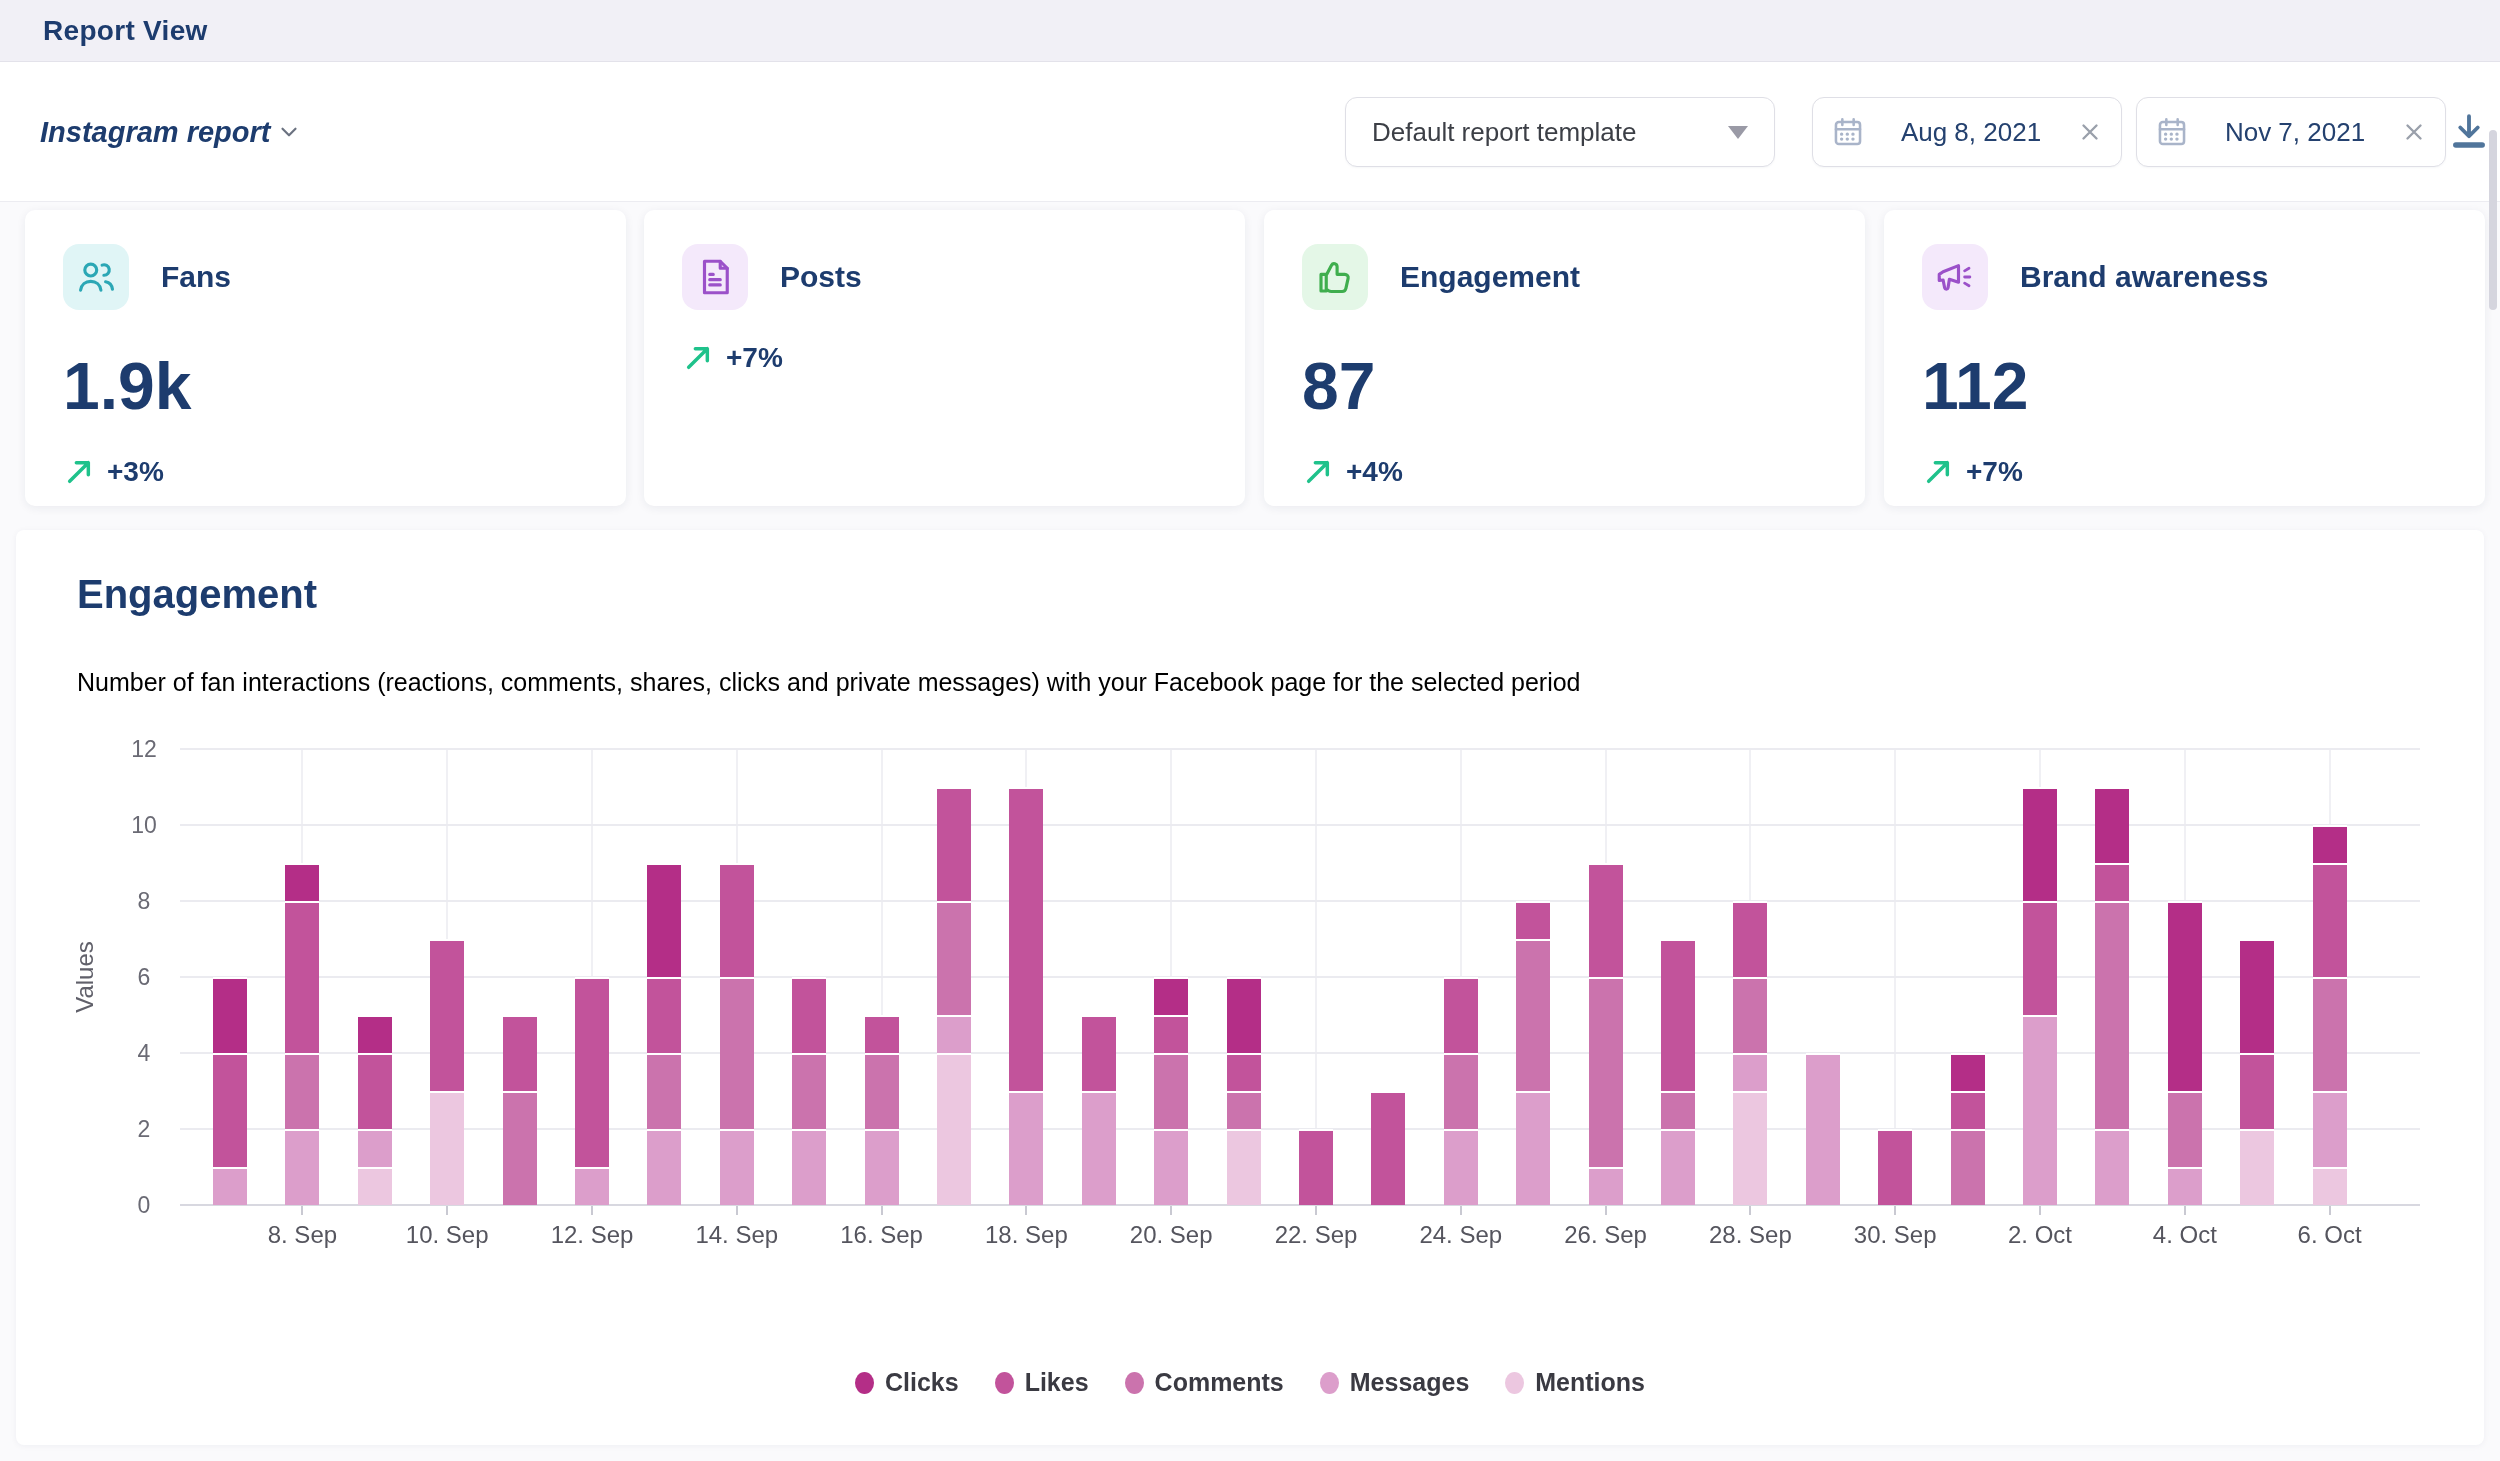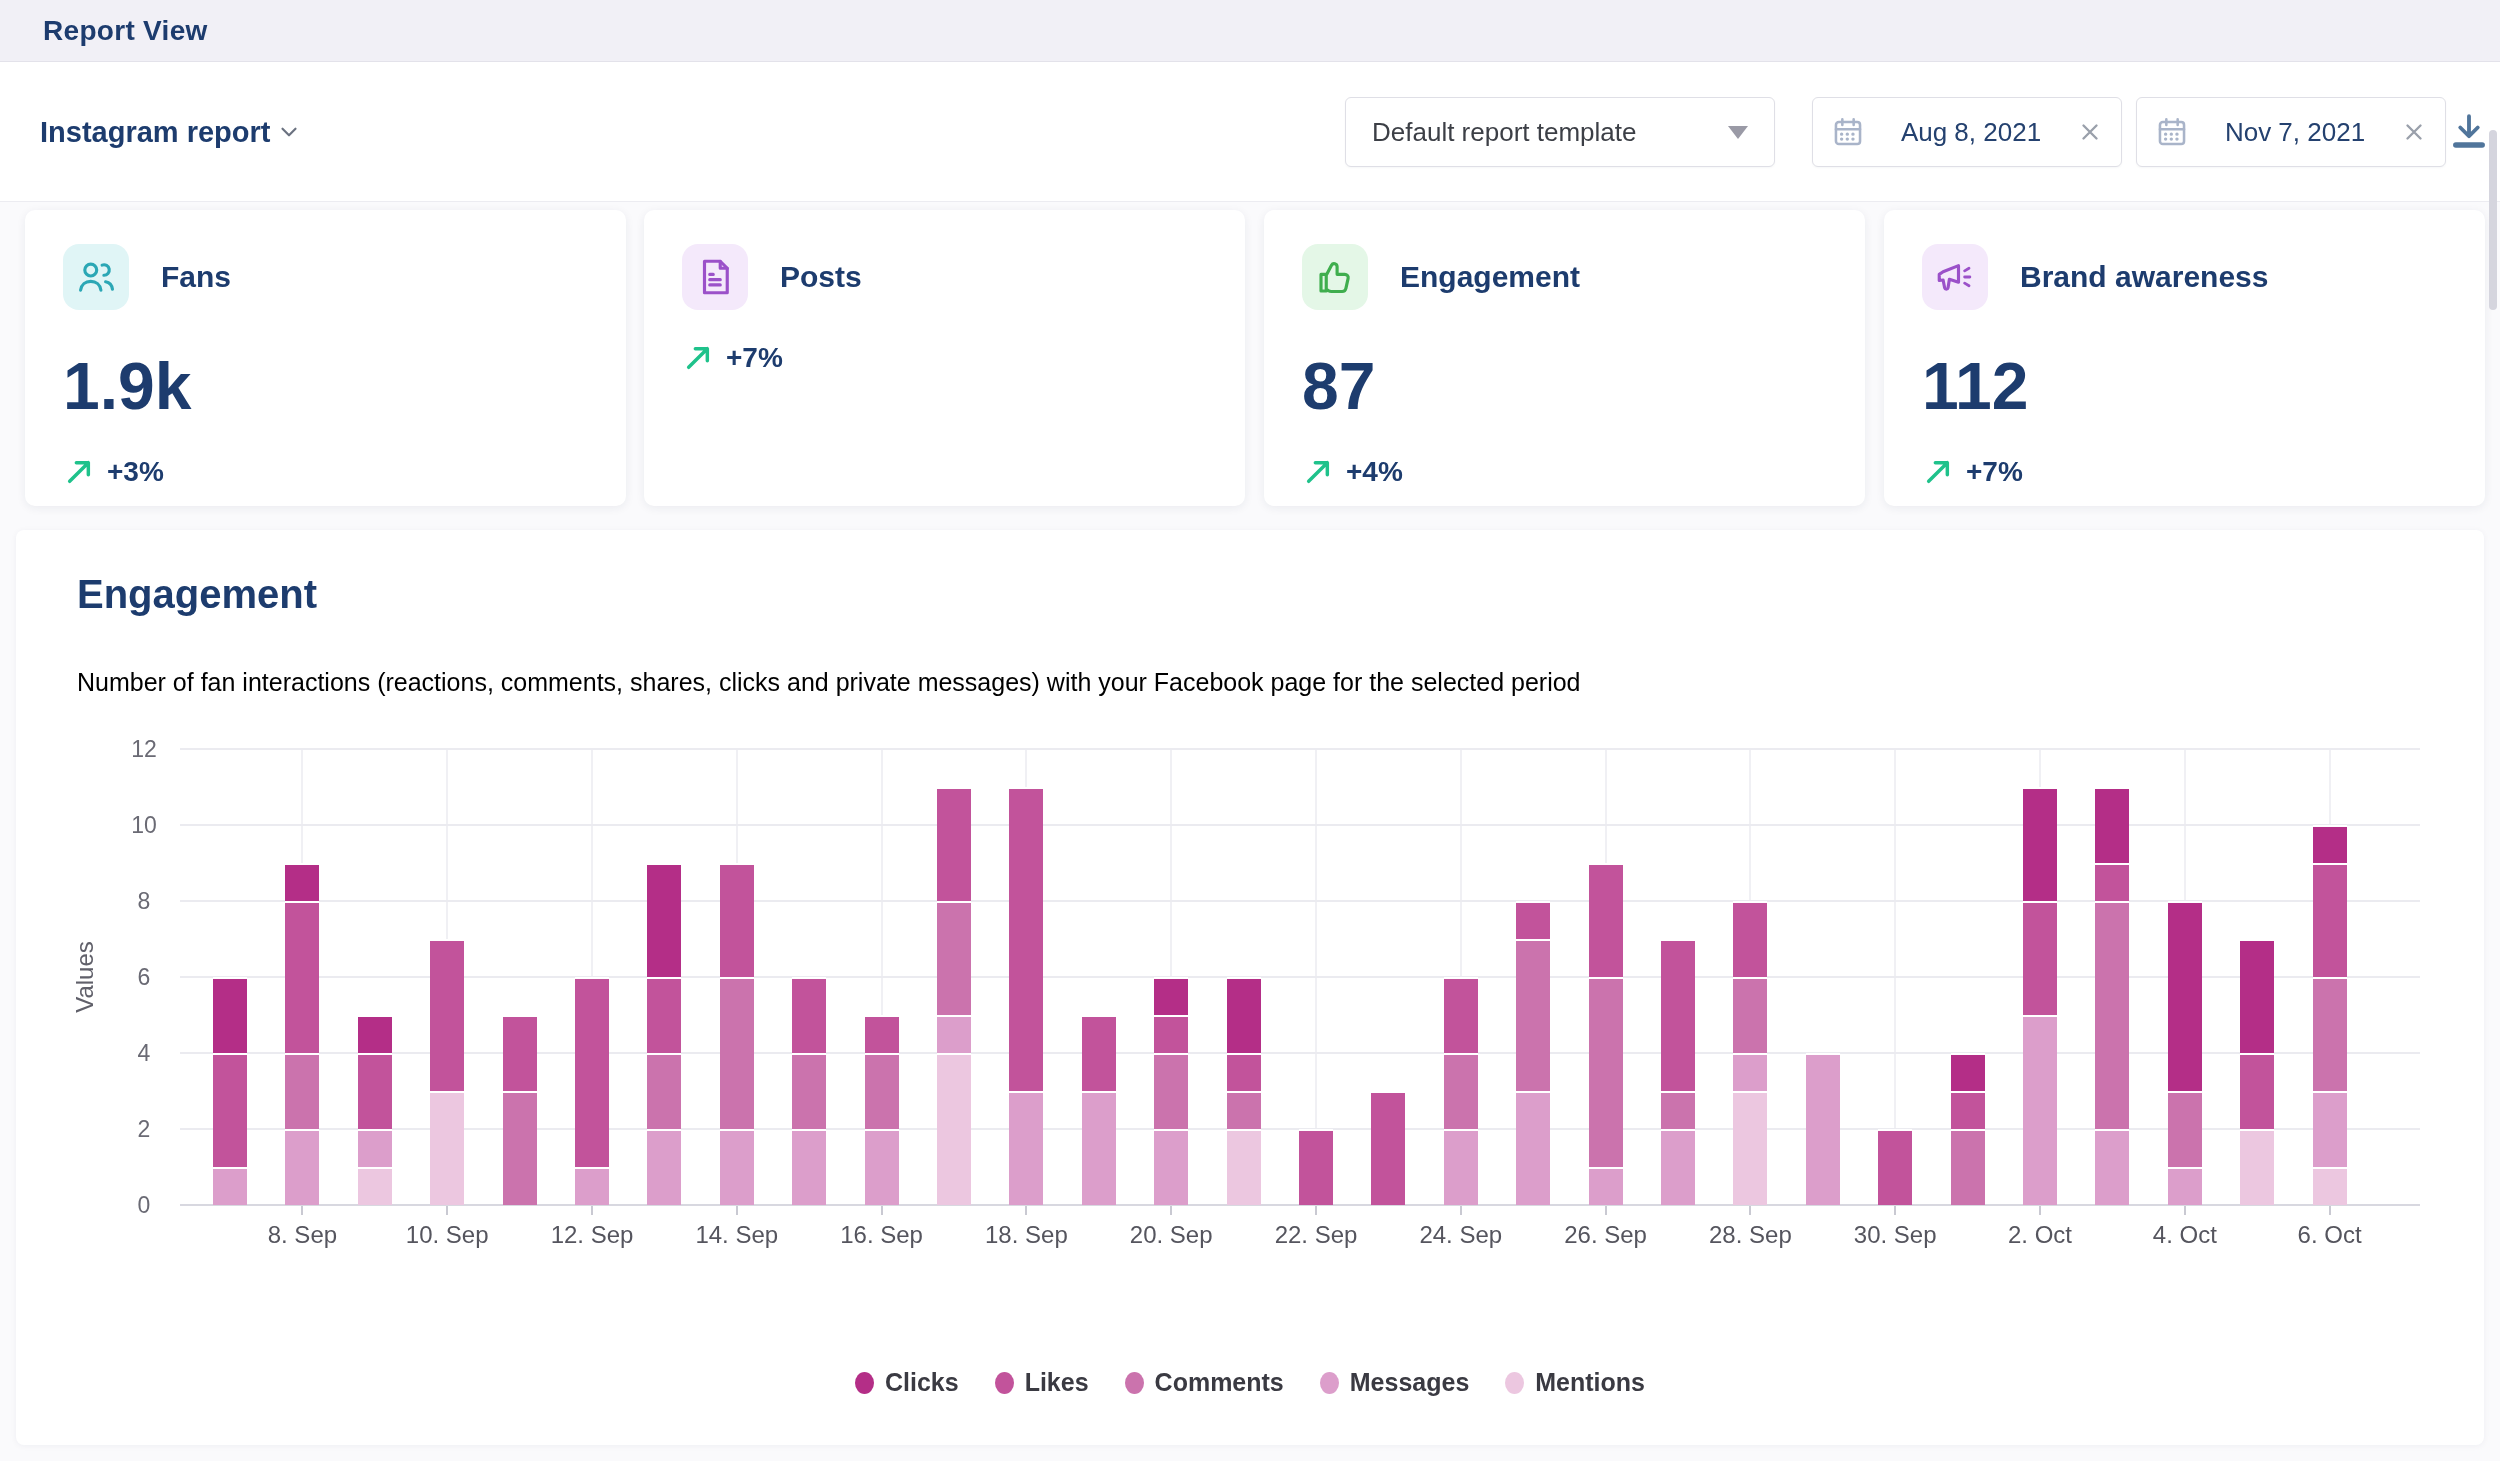--- a/index.html
+++ b/index.html
@@ -8,23 +8,23 @@
   #page { position:relative; width:2500px; height:1461px; background:#fafafc; }
 
   
   .app-header { position:absolute; left:0; top:0; width:2500px; height:62px;
     background:#f1f0f6; border-bottom:1px solid #e3e2ea; display:flex; align-items:center; }
   .app-header h1 { font-size:28px; font-weight:700; color:#1d3c6e; padding-left:43px; letter-spacing:.3px; }
 
   
   .toolbar { position:absolute; left:0; top:62px; width:2500px; height:140px; background:#ffffff;
     border-bottom:1px solid #ececf1; }
-  .report-selector { position:absolute; left:40px; top:0; height:140px; display:flex; align-items:center; gap:6px; cursor:pointer; }
+  .report-selector { position:absolute; left:40px; top:0; height:140px; display:flex; align-items:center; gap:6px; cursor:pointer;font-style:italic; }
   .report-selector .rs-label { font-size:29px; font-weight:700; color:#1d3c6e; }
-  .ctl { position:absolute; background:#fff; border:1px solid #dfdfe6; border-radius:6px; height:70px; top:35px;
+  .ctl { position:absolute; background:#fff; border:1px solid #dfdfe6; border-radius:12px; height:70px; top:35px;
     display:flex; align-items:center; box-shadow:0 1px 2px rgba(30,40,70,.04); }
   .tmpl { left:1345px; width:430px; padding:0 26px; justify-content:space-between; cursor:pointer; }
   .tmpl .tmpl-text { font-size:26px; color:#3c3f46; }
   .caret-down { width:0; height:0; border-left:10px solid transparent; border-right:10px solid transparent;
     border-top:13px solid #9a9aa6; }
   .datefield { width:310px; padding:0 18px; gap:14px; cursor:pointer; }
   .date-start { left:1812px; }
   .date-end { left:2136px; }
   .datefield .d-text { font-size:26px; color:#24416f; flex:1; text-align:center; }
   .icon-btn { background:none; border:none; cursor:pointer; display:flex; align-items:center; }

